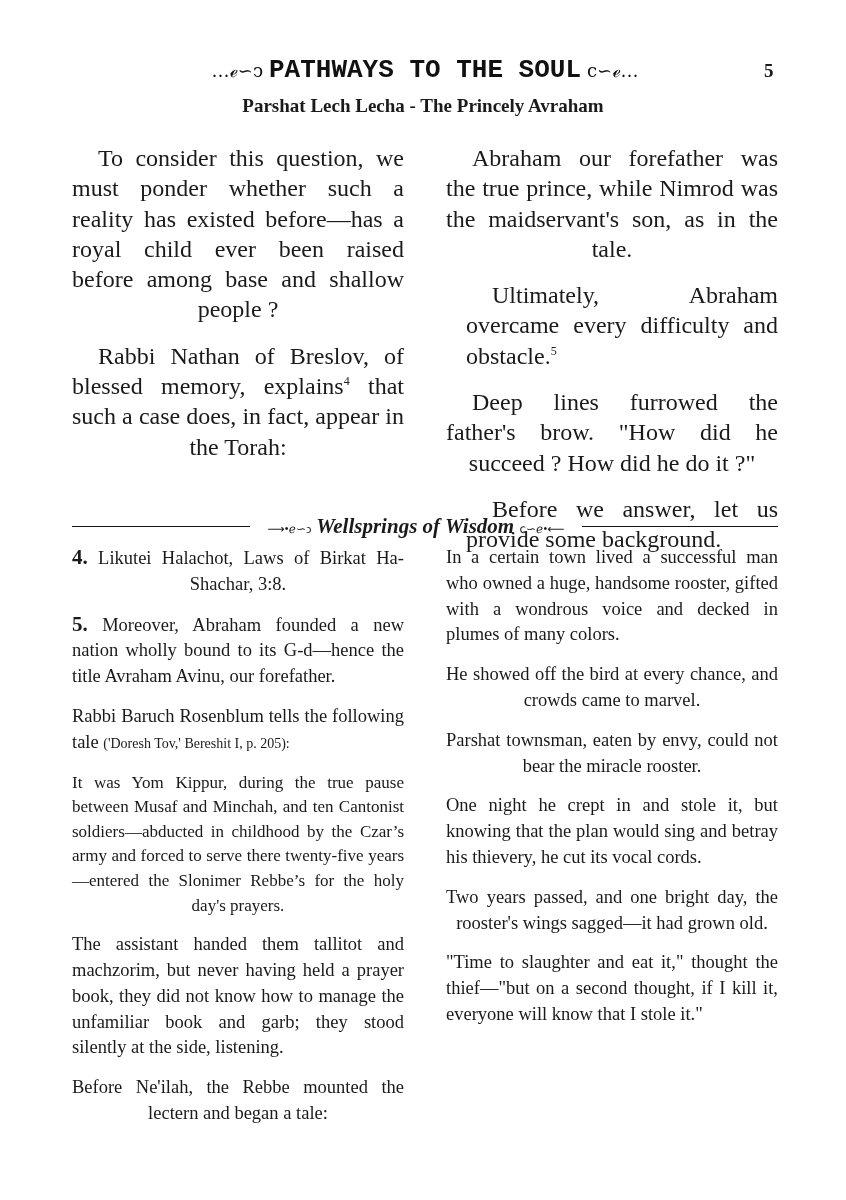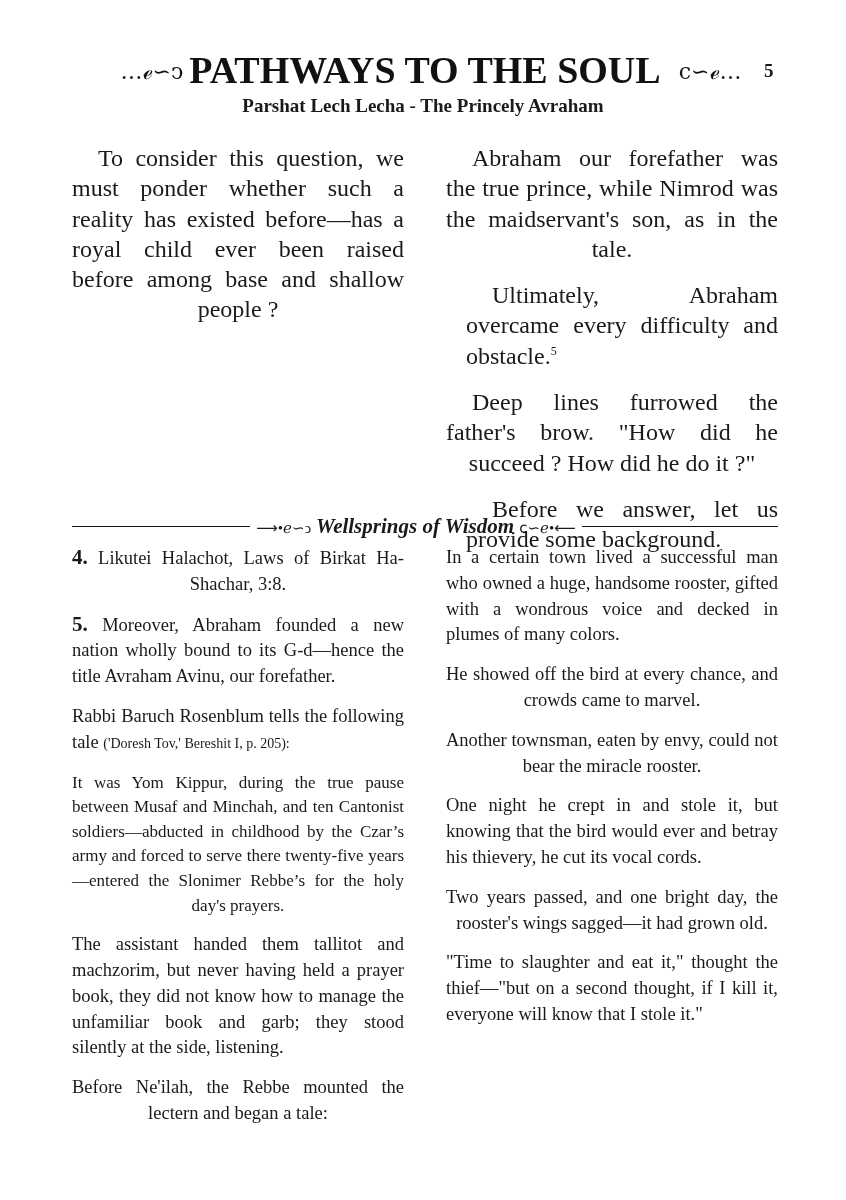--- a/index.html
+++ b/index.html
@@ -1,34 +1,34 @@
 <!DOCTYPE html>
 <html><head>
   <meta charset="utf-8">
   <style>
     html, body { margin: 0; padding: 0; background: #ffffff; }
     body { width: 846px; height: 1200px; position: relative; overflow: hidden; color: #1a1a1a; font-family: "Liberation Serif", "DejaVu Serif", serif; }
     .header { position: absolute; top: 50px; left: 0; width: 846px; }
     .title-row { position: absolute; left: 130px; top: 0; width: 590px; height: 40px; display: flex; align-items: center; justify-content: center; }
-    .title { font-family: Liberation Serif, serif; font-weight: bold; font-size: 38px; letter-spacing: 0px; color: #111; white-space: nowrap; margin: 0 6px; }
-    .orn { font-size: 22px; color: #111; white-space: nowrap; font-family: "DejaVu Serif", serif; margin-left: 12px; }
+    .title { font-family: Liberation Mono, monospace; font-weight: bold; font-size: 26px; letter-spacing: 0px; color: #111; white-space: nowrap; margin: 0 6px; }
+    .orn { font-size: 18px; color: #111; white-space: nowrap; font-family: "DejaVu Serif", serif; }
     .page-num { position: absolute; left: 764px; top: 10px; font-family: "Liberation Serif", serif; font-weight: bold; font-size: 19px; }
     .subtitle { position: absolute; top: 45px; left: 0; width: 846px; text-align: center; font-weight: bold; font-size: 19px; font-family: "Liberation Serif", serif; }
     .col { position: absolute; text-align: justify; }
     .top-left { left: 72px; top: 143px; width: 332px; }
     .top-right { left: 446px; top: 143px; width: 332px; }
     .top p { font-size: 24px; line-height: 30.3px; margin: 0 0 16px 0; text-indent: 26px; text-align-last: center; hyphens: none; }
     .top p.left-last { text-align-last: left; margin-left: 20px; }
     sup { font-size: 12px; vertical-align: 9px; line-height: 0; }
     .divider { position: absolute; top: 514px; left: 72px; width: 706px; height: 24px; }
     .divider .line { position: absolute; top: 12px; height: 1px; background: #111; }
     .divider .line.l { left: 0; width: 178px; }
     .divider .line.r { right: 0; width: 196px; }
     .divider .label { position: absolute; left: 178px; width: 332px; top: 0; text-align: center; font-family: "Liberation Serif", serif; font-style: italic; font-weight: bold; font-size: 21px; line-height: 24px; white-space: nowrap; }
-    .divider .label .o { font-style: normal; font-weight: normal; font-size: 15px; text-align: right; }
+    .divider .label .o { font-style: normal; font-weight: normal; font-size: 12px; text-align: right; }
     .bottom-left { left: 72px; top: 545px; width: 332px; }
     .bottom-right { left: 446px; top: 545px; width: 332px; }
     .bottom p { font-size: 18.5px; line-height: 25.8px; margin: 0 0 14px 0; text-align-last: center; }
     .bottom p.small { font-size: 17px; line-height: 24.6px; }
     .bottom p.left-last { text-align-last: left; font-family: Liberation Serif, serif; }
     .num { font-weight: bold; font-size: 21px; }
     .cite { font-size: 14px; }
   </style>
 </head>
 <body>
@@ -38,20 +38,21 @@
     <span class="orn">…ℯ∽ↄ</span>
     <span class="title">PATHWAYS TO THE SOUL</span>
     <span class="orn">ⅽ∽ℯ…</span>
   </div>
   <div class="page-num">5</div>
   <div class="subtitle">Parshat Lech Lecha - The Princely Avraham</div>
 </div>
 
 <div class="col top top-left">
   <p>To consider this question, we must ponder whether such a reality has existed before—has a royal child ever been raised before among base and shallow people ?</p>
+  <p><span>Rabbi Nathan of Breslov, of blessed memory, explains</span><sup>4</sup><span> that such a case does, in fact, appear in the Torah:</span></p>
 </div>
 
 <div class="col top top-right">
   <p>Abraham our forefather was the true prince, while Nimrod was the maidservant's son, as in the tale.</p>
   <p class="left-last"><span>Ultimately, Abraham overcame every difficulty and obstacle.</span><sup>5</sup></p>
   <p>Deep lines furrowed the father's brow. "How did he succeed ? How did he do it ?"</p>
   <p class="left-last">Before we answer, let us provide some background.</p>
 </div>
 
 <div class="divider">
@@ -69,17 +70,17 @@
   <p class="left-last"><span class="num">5.</span><span> Moreover, Abraham founded a new nation wholly bound to its G-d—hence the title Avraham Avinu, our forefather.</span></p>
   <p class="left-last"><span>Rabbi Baruch Rosenblum tells the following tale </span><span class="cite">('Doresh Tov,' Bereshit I, p. 205):</span></p>
   <p class="small">It was Yom Kippur, during the true pause between Musaf and Minchah, and ten Cantonist soldiers—abducted in childhood by the Czar’s army and forced to serve there twenty-five years—entered the Slonimer Rebbe’s for the holy day's prayers.</p>
   <p class="left-last">The assistant handed them tallitot and machzorim, but never having held a prayer book, they did not know how to manage the unfamiliar book and garb; they stood silently at the side, listening.</p>
   <p>Before Ne'ilah, the Rebbe mounted the lectern and began a tale:</p>
 </div>
 
 <div class="col bottom bottom-right">
   <p class="left-last">In a certain town lived a successful man who owned a huge, handsome rooster, gifted with a wondrous voice and decked in plumes of many colors.</p>
   <p>He showed off the bird at every chance, and crowds came to marvel.</p>
-  <p>Another townsman, eaten by envy, could not bear the miracle rooster.</p>
-  <p class="left-last">One night he crept in and stole it, but knowing that the bird would ever and betray his thievery, he cut its vocal cords.</p>
+  <p>Parshat townsman, eaten by envy, could not bear the miracle rooster.</p>
+  <p class="left-last">One night he crept in and stole it, but knowing that the plan would sing and betray his thievery, he cut its vocal cords.</p>
   <p>Two years passed, and one bright day, the rooster's wings sagged—it had grown old.</p>
   <p class="left-last">"Time to slaughter and eat it," thought the thief—"but on a second thought, if I kill it, everyone will know that I stole it."</p>
 </div>
 
 </body></html>

